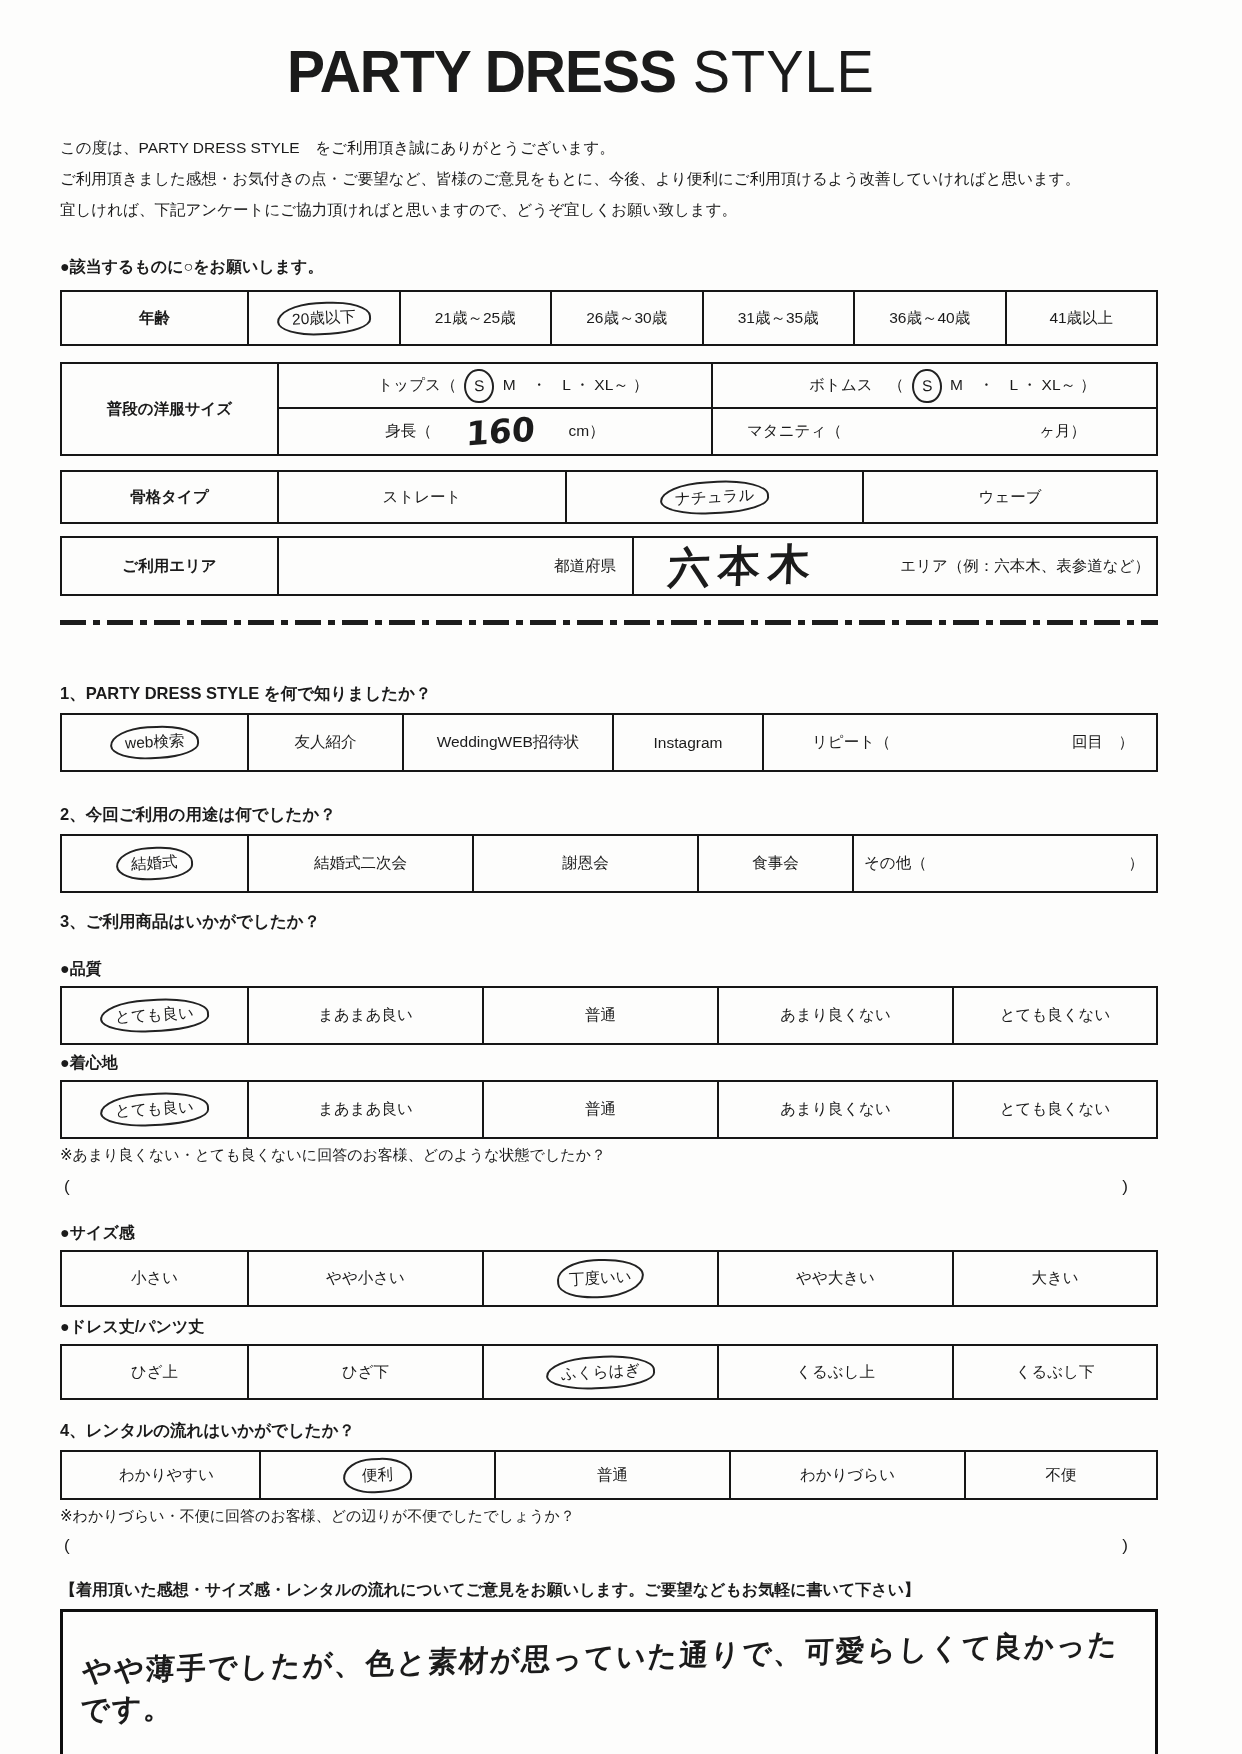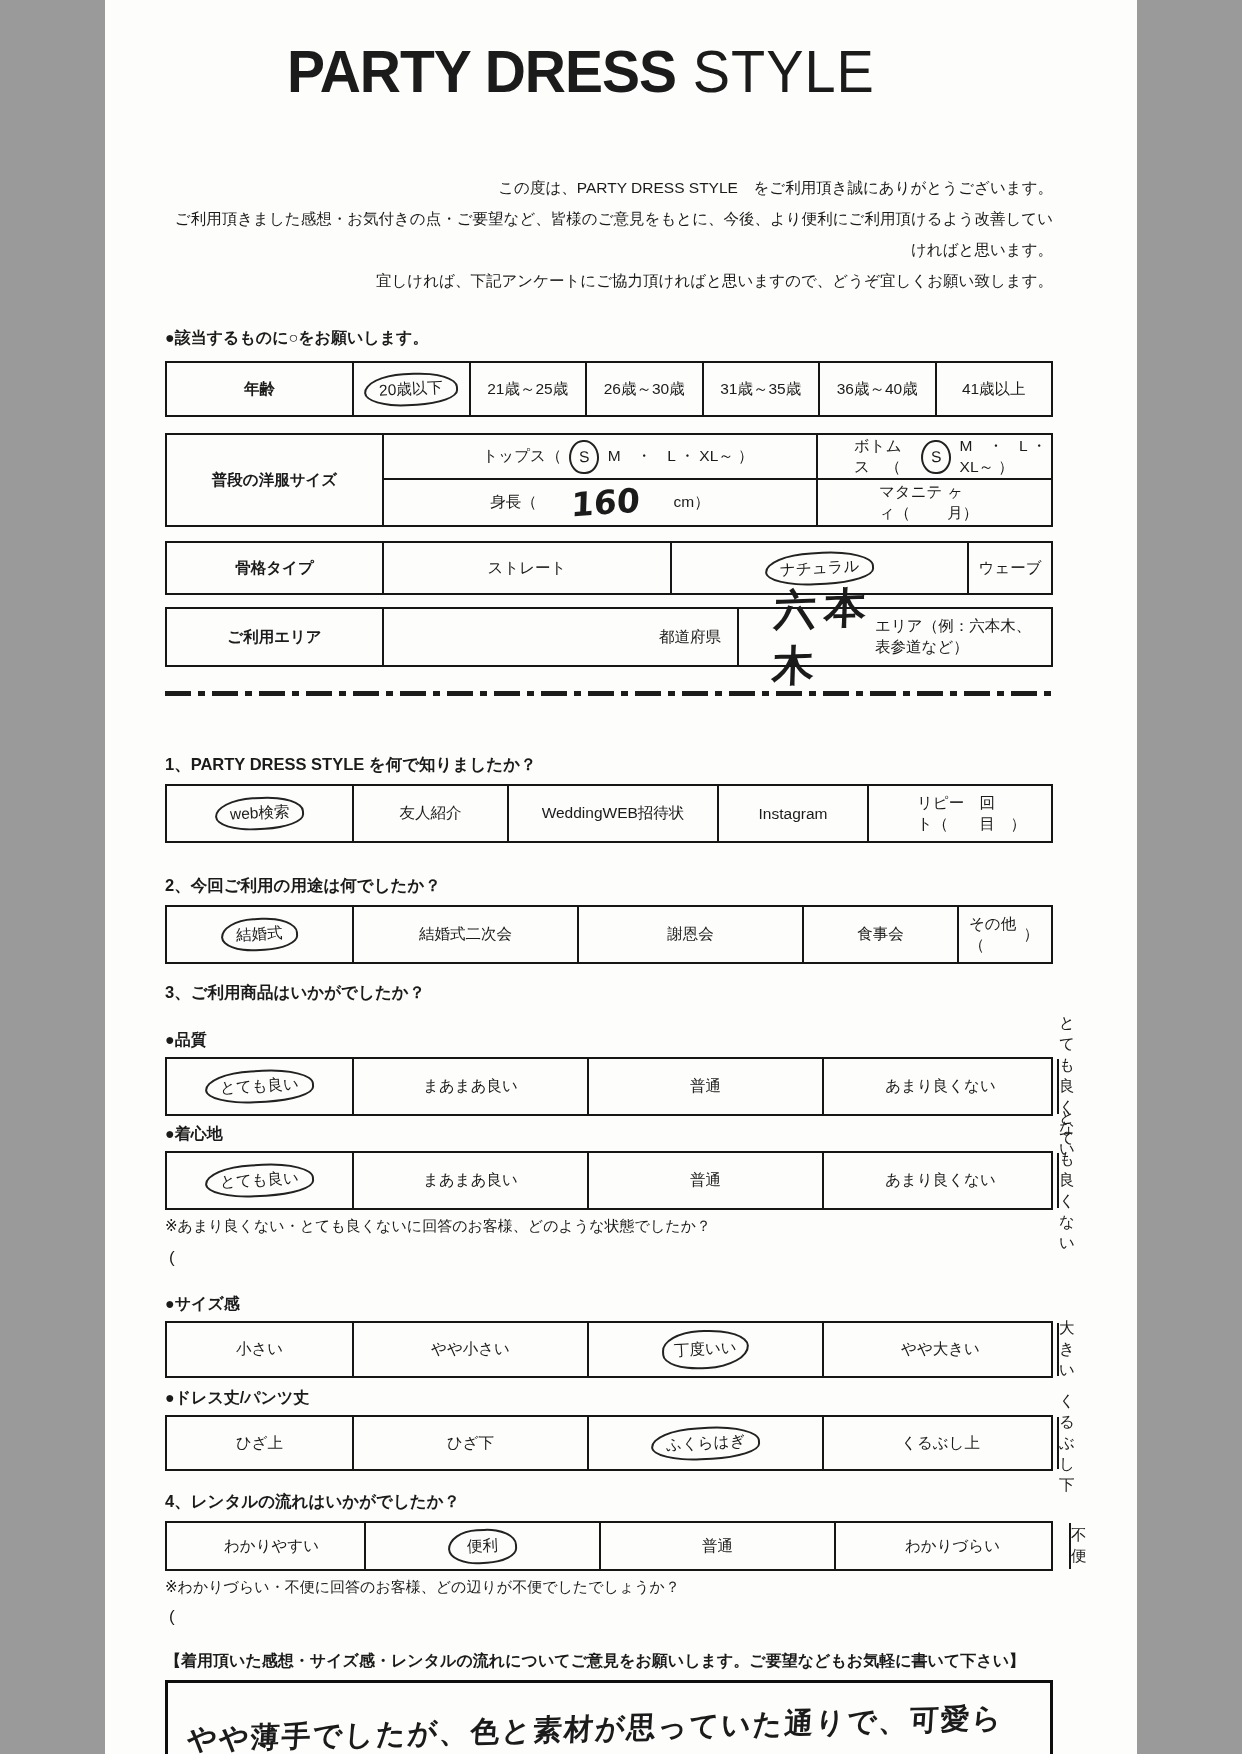--- a/index.html
+++ b/index.html
@@ -1,29 +1,29 @@
 <!DOCTYPE html>
 <html><head>
 <meta charset="utf-8">
 <style>
   html,body { margin:0; padding:0; background:#9a9a9a; }
   .page {
-    width:1032px; height:1754px; margin:0 auto; position:relative;
+    width:1242px; height:1754px; margin:0 auto; position:relative;
     background:#fdfdfc; color:#1b1b1b; overflow:hidden;
     font-family:"Liberation Sans","DejaVu Sans",sans-serif;
   }
   .content { padding:0 84px 0 60px; }
 
   
   .title-row { text-align:center; padding-top:38px; margin-left:-55px; white-space:nowrap; }
   .title-bold  { font-size:57px; font-weight:900; letter-spacing:-1px; transform:scale(1,1.05); display:inline-block; }
   .title-light { font-size:57px; font-weight:400; letter-spacing:1px; transform:scale(0.98,1.05); display:inline-block; margin-left:10px; }
 
   
-  .intro { margin-top:68px; font-size:15.5px; line-height:31px;text-align:right; }
+  .intro { margin-top:28px; font-size:15.5px; line-height:31px; }
   .instruction { margin-top:32px; font-weight:bold; font-size:16px; }
 
   
   .tbl { display:grid; border:2.5px solid #161616; margin-top:12px; background:#fdfdfc; }
   .tbl > div {
     border-left:2px solid #161616; display:flex; align-items:center; justify-content:center;
     font-size:15.5px; position:relative; overflow:visible;
   }
   .tbl > .c0 { border-left:none; }
   .tbl > .bb { border-bottom:2px solid #161616;padding-left:36px; }
@@ -112,21 +112,21 @@
       <div class="bb" style="gap:8px">
         <span>ボトムス　（</span>
         <span class="circ circ-s"><span>S</span></span>
         <span>M　・　L ・ XL～ ）</span>
       </div>
       <div>
         <span>身長（</span>
         <span class="hand hand-160">160</span>
         <span>cm）</span>
       </div>
-      <div class="cell-left-right" style="padding:0 70px 0 61px">
+      <div class="cell-left-right" style="padding:0 70px 0 34px">
         <span>マタニティ（</span>
         <span>ヶ月）</span>
       </div>
     </div>
 
     <div class="tbl" id="tbl-skel">
       <div class="c0 hdr">骨格タイプ</div>
       <div>ストレート</div>
       <div>
         <span class="circ"><span>ナチュラル</span></span>

